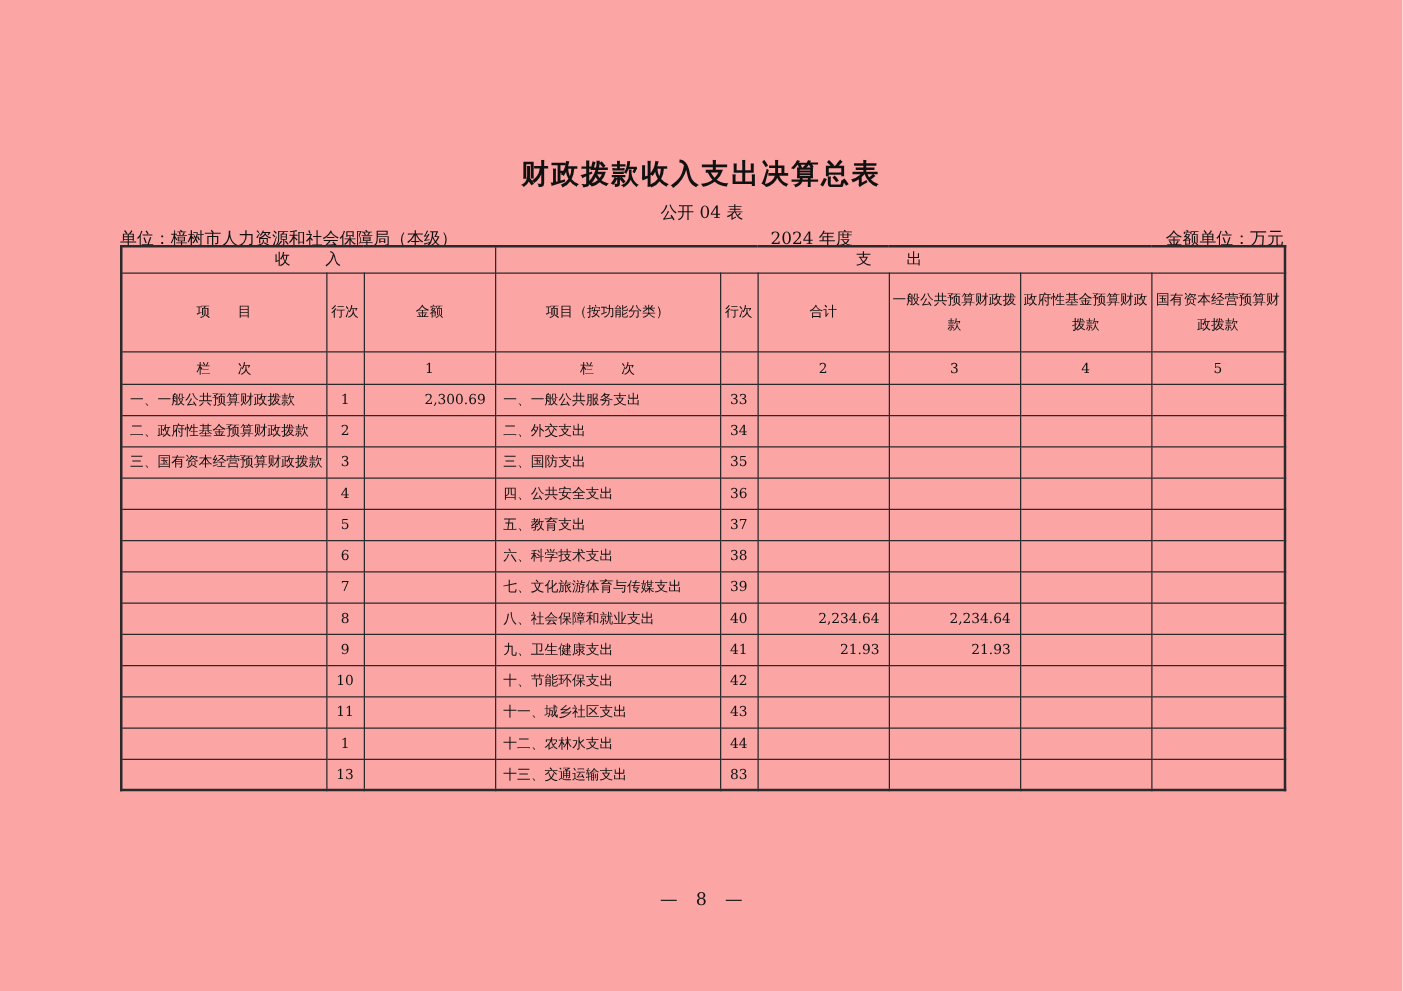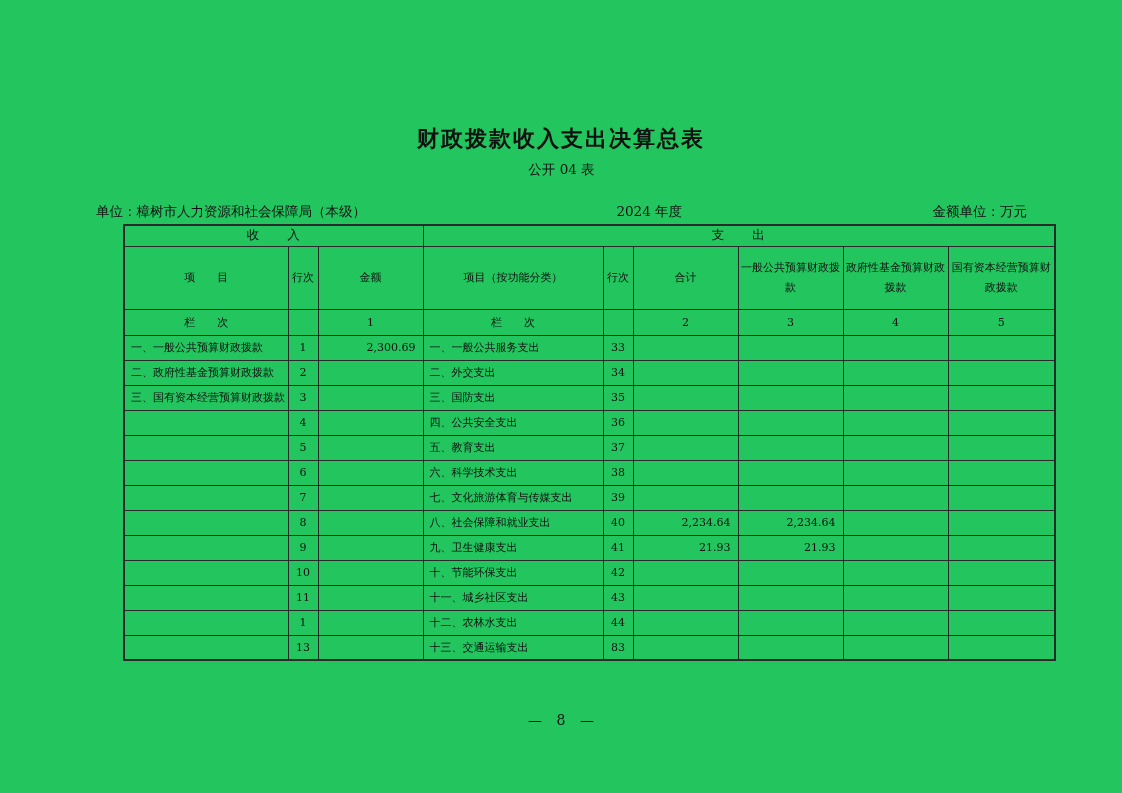--- a/index.html
+++ b/index.html
@@ -1,41 +1,41 @@
 <!DOCTYPE html>
 <html><head>
 <meta charset="utf-8">
 <style>
   * { margin:0; padding:0; box-sizing:border-box; }
   html,body { background:#ffffff; }
   .page {
-    position:relative; width:1122px; height:793px; background:#22c55e;
+    position:relative; width:1122px; height:793px; background:#fca5a5;
     font-family:"DejaVu Serif","Liberation Serif",serif; color:#111111;
     overflow:hidden;
   }
   .doc-title {
     position:absolute; top:124px; left:0; width:1122px;
     text-align:center; font-size:22px; font-weight:700; letter-spacing:2px;
     font-family:"Liberation Sans","DejaVu Sans",sans-serif;
   }
   .table-code {
     position:absolute; top:161px; left:96px; width:931px;
     text-align:center; font-size:13.5px;
   }
   .meta-row {
     position:absolute; top:182px; left:96px; width:931px;
     display:flex; justify-content:space-between; align-items:baseline;
     font-size:13.5px;
   }
-  .meta-center { text-align:left;margin-top:21px; }
+  .meta-center { text-align:left; }
   table.fiscal {
-    position:absolute; top:224px; left:96px; width:931px;
+    position:absolute; top:196px; left:96px; width:931px;
     border-collapse:collapse; table-layout:fixed;
     border:2px solid #2a2a2a;
-    font-size:11px; color:#111111;margin-left:27px;
+    font-size:11px; color:#111111;
   }
   table.fiscal td {
     border:1px solid #2a2a2a; overflow:hidden; white-space:nowrap;
     padding:0 2px; vertical-align:middle;
   }
   tr.sec td { height:21px; text-align:center; font-size:12.5px; letter-spacing:1px; }
   tr.hdr td { height:63px; text-align:center; white-space:normal; line-height:20px; }
   tr.lanci td { height:26px; text-align:center; }
   tbody.rows td { height:25px; }
   .a-left  { text-align:left;  padding:0 3px 0 6px !important; }

